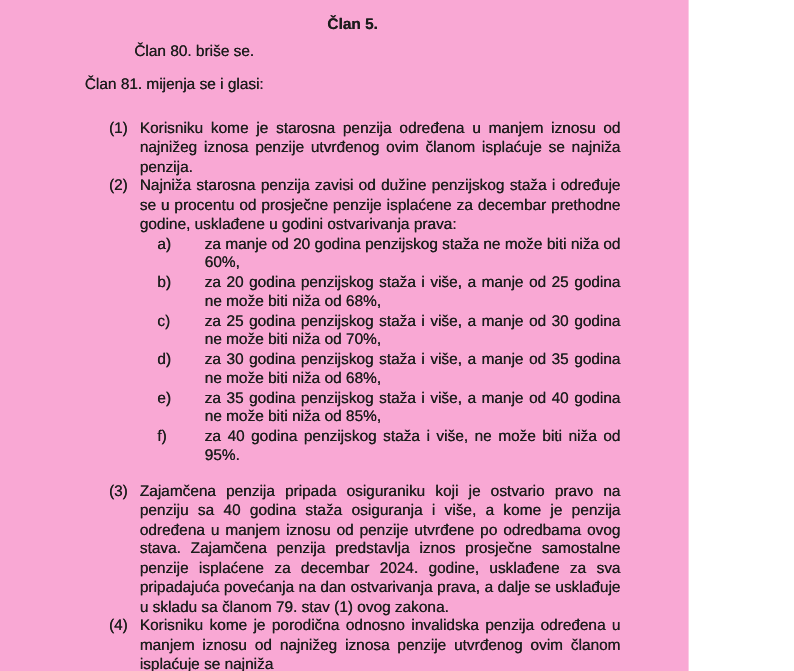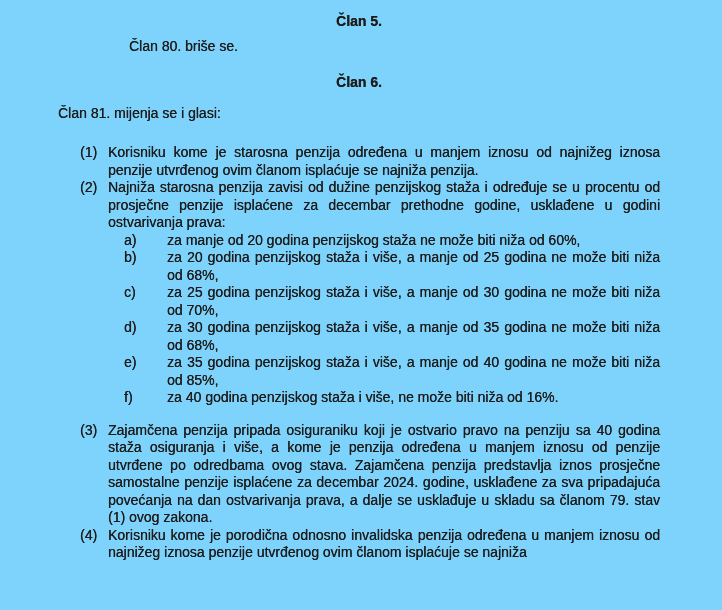--- a/index.html
+++ b/index.html
@@ -12,29 +12,29 @@
     height: 610px;
     overflow: hidden;
     font-family: "Liberation Sans", "DejaVu Sans", sans-serif;
     font-size: 14px;
     line-height: 17.5px;
     color: #1c1c1c;
     -webkit-font-smoothing: antialiased;
   }
   .page {
     box-sizing: border-box;
-    width: 722px;
+    width: 626px;
     height: 610px;
-    padding: 13px 62px 0 58px;
-    background: #7dd3fc;
+    padding: 13px 62px 0 77px;
+    background: #f9a8d4;
     text-shadow: 0.25px 0 0 #2a2a2a; 
   }
   .center { text-align: center; }
   .bold { font-weight: bold; }
-  .article80-line { margin-top: 7px; margin-left: 71px; }
+  .article80-line { margin-top: 7px; margin-left: 45px; }
   .article6-heading { margin-top: 19px; }
   .article81-intro { margin-top: 13px; }
   .quoted-heading { margin-top: 1px; }
   .paras { margin-top: 22px; }
   .para {
     display: flex;
     align-items: flex-start;
     margin-left: 22px;
   }
   .para .pnum {
@@ -63,21 +63,20 @@
 </style>
 </head>
 <body>
 
 <div class="page">
 
   <div class="center bold">Član 5.</div>
 
   <div class="article80-line">Član 80. briše se.</div>
 
-  <div class="center bold article6-heading">Član 6.</div>
 
   <div class="article81-intro">Član 81. mijenja se i glasi:</div>
 
 
   <div class="paras">
 
     <div class="para">
       <span class="pnum">(1)</span>
       <span class="ptext">Korisniku kome je starosna penzija određena u manjem iznosu od najnižeg iznosa penzije utvrđenog ovim članom isplaćuje se najniža penzija.</span>
     </div>
@@ -103,21 +102,21 @@
       <div class="subitem">
         <span class="snum">d)</span>
         <span class="stext">za 30 godina penzijskog staža i više, a manje od 35 godina ne može biti niža od 68%,</span>
       </div>
       <div class="subitem">
         <span class="snum">e)</span>
         <span class="stext">za 35 godina penzijskog staža i više, a manje od 40 godina ne može biti niža od 85%,</span>
       </div>
       <div class="subitem">
         <span class="snum">f)</span>
-        <span class="stext">za 40 godina penzijskog staža i više, ne može biti niža od 16%.</span>
+        <span class="stext">za 40 godina penzijskog staža i više, ne može biti niža od 95%.</span>
       </div>
     </div>
 
     <div class="para gap-before">
       <span class="pnum">(3)</span>
       <span class="ptext">Zajamčena penzija pripada osiguraniku koji je ostvario pravo na penziju sa 40 godina staža osiguranja i više, a kome je penzija određena u manjem iznosu od penzije utvrđene po odredbama ovog stava. Zajamčena penzija predstavlja iznos prosječne samostalne penzije isplaćene za decembar 2024. godine, usklađene za sva pripadajuća povećanja na dan ostvarivanja prava, a dalje se usklađuje u skladu sa članom 79. stav (1) ovog zakona.</span>
     </div>
 
     <div class="para">
       <span class="pnum">(4)</span>

